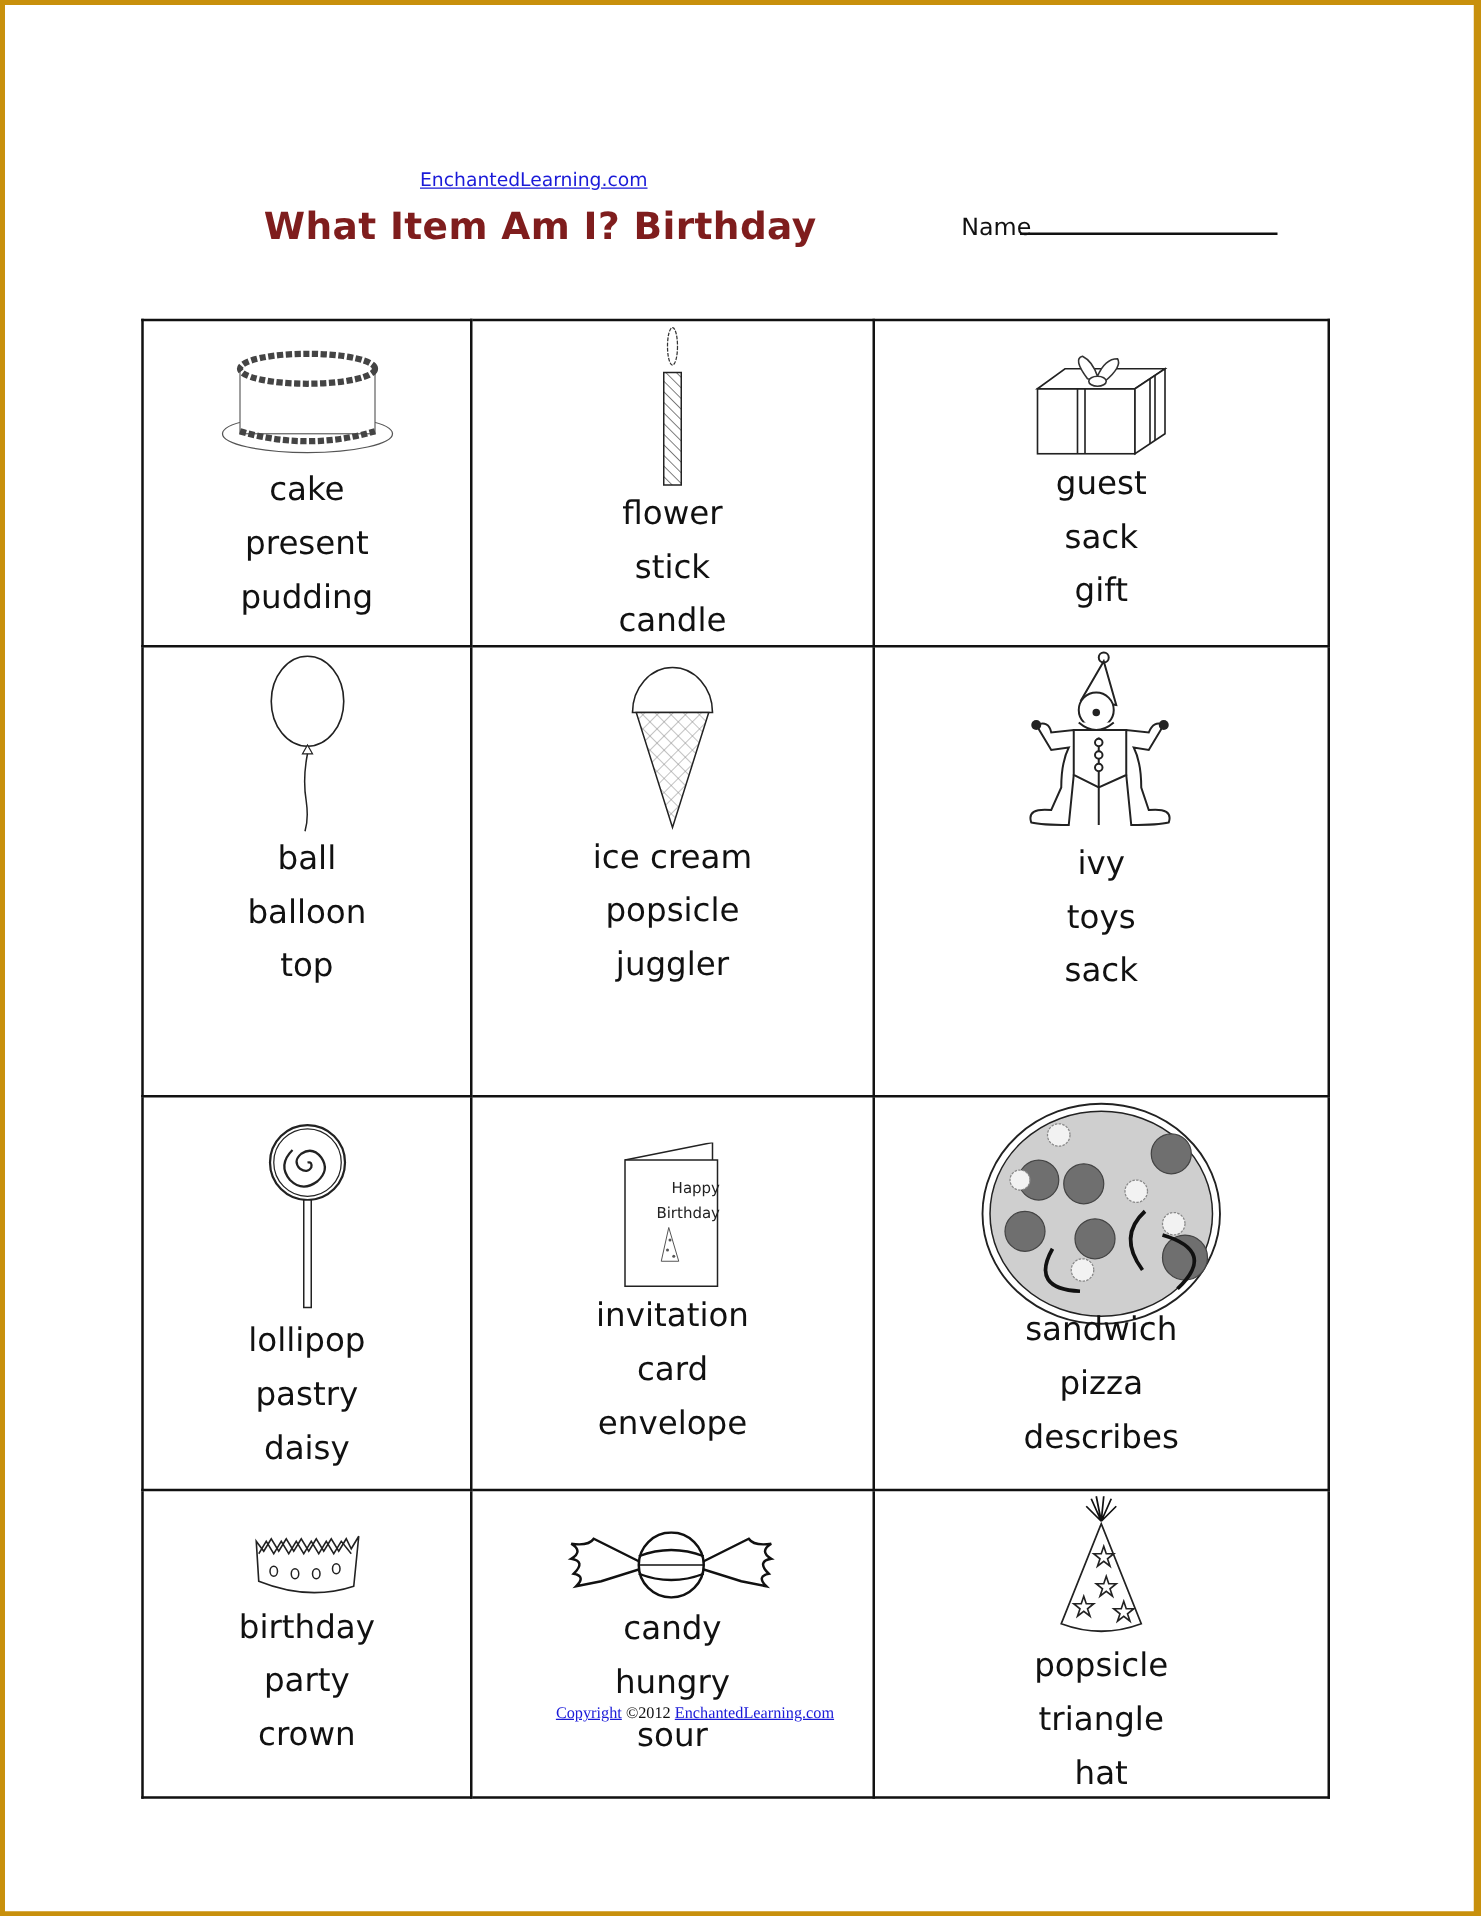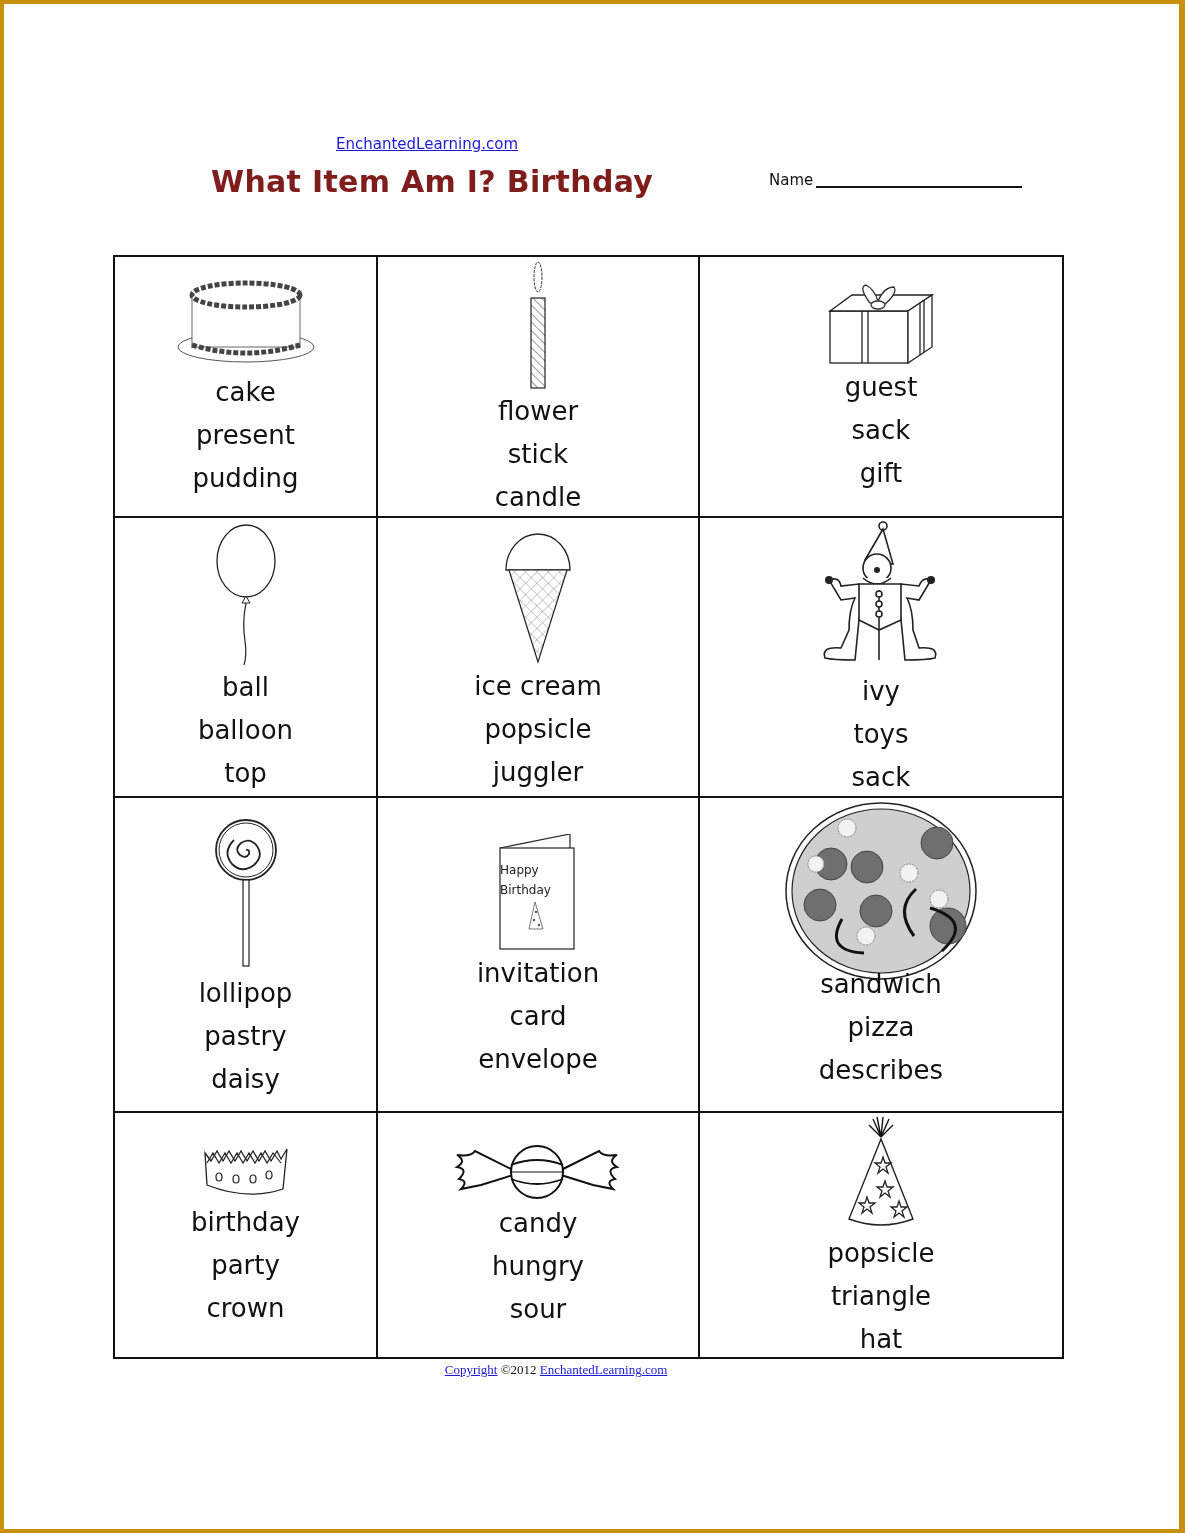--- a/index.html
+++ b/index.html
@@ -1,21 +1,21 @@
 <!DOCTYPE html>
 <html><head>
 <meta charset="utf-8">
 <style>
   html, body { margin:0; padding:0; }
   body { width:1185px; height:1533px; background:#c8900c; position:relative; overflow:hidden; }
   .page { position:absolute; left:4px; top:4px; width:1175px; height:1525px; background:#fff; }
   .site-link { position:absolute; left:332px; top:131px; font-family:"DejaVu Sans", sans-serif; font-size:15px; color:#1a1ad8; text-decoration:underline; }
   .title { position:absolute; left:207px; top:160px; font-family:"DejaVu Sans", sans-serif; font-weight:bold; font-size:30px; color:#7f1d1d; letter-spacing:0.3px; }
   .instructions { position:absolute; left:188px; top:203px; font-family:"DejaVu Sans", sans-serif; font-size:15px; color:#111; }
-  .name-label { position:absolute; left:765px; top:167px; font-family:"DejaVu Sans", sans-serif; font-size:15px; color:#111; }
+  .name-label { position:absolute; left:765px; top:167px; font-family:"DejaVu Sans", sans-serif; font-size:19px; color:#111; }
   .name-line { position:absolute; left:812px; top:182px; width:206px; height:2px; background:#111; }
   .grid { position:absolute; left:113px; top:255px; border-collapse:collapse;padding-left:44px; }
   .grid td { border:2.5px solid #111; padding:0; vertical-align:top; text-align:center; position:relative; }
   .pic { position:absolute; left:0; right:0; display:flex; justify-content:center; }
   .words { position:absolute; left:0; right:0; font-family:"DejaVu Sans", sans-serif; font-size:26px; line-height:43px; color:#111; }
   .words div { white-space:nowrap; }
   .footer { position:absolute; left:0; width:1112px; top:1362px; text-align:center; font-family:"Liberation Serif", serif; font-size:13px; color:#111; }
   .footer a { color:#1a1ad8; text-decoration:underline; }
 </style>
 </head>
@@ -79,21 +79,21 @@
           <ellipse cx="50" cy="22" rx="7" ry="4" fill="#fff" stroke="#333" stroke-width="1.3"></ellipse>
         </svg>
       </div>
       <div class="words" style="top:109px">
         <div>guest</div>
         <div>sack</div>
         <div>gift</div>
       </div>
     </td>
   </tr>
-  <tr style="height:280px">
+  <tr style="height:360px">
     <td>
       <div class="pic" style="top:5px">
         <svg width="70" height="145" viewBox="0 0 70 145">
           <ellipse cx="35" cy="38" rx="29" ry="36" fill="#fff" stroke="#222" stroke-width="1.3"></ellipse>
           <polygon points="31,80 39,80 35,73" fill="#fff" stroke="#222" stroke-width="1"></polygon>
           <path d="M35 80 Q31 100 34 118 Q36 132 33 142" fill="none" stroke="#222" stroke-width="1.2"></path>
         </svg>
       </div>
       <div class="words" style="top:148px">
         <div>ball</div>
@@ -169,21 +169,21 @@
       <div class="pic" style="top:36px">
         <div style="position:relative;width:80px;height:120px;">
           <svg width="80" height="120" viewBox="0 0 80 120" style="position:absolute;left:0;top:0">
             <polyline points="2,14 72,0 72,14" fill="none" stroke="#222" stroke-width="1.2"></polyline>
             <rect x="2" y="14" width="74" height="101" fill="#fff" stroke="#222" stroke-width="1.2"></rect>
             <polygon points="37,68 31,95 45,95" fill="#fff" stroke="#555" stroke-width="0.8"></polygon>
             <circle cx="38" cy="78" r="1.2" fill="#555"></circle>
                 <circle cx="36" cy="86" r="1.2" fill="#555"></circle>
                 <circle cx="41" cy="91" r="1.2" fill="#555"></circle>
           </svg>
-          <div style="position:absolute;left:2px;top:26px;width:76px;text-align:left;font-family:'DejaVu Sans',sans-serif;font-size:12px;line-height:20px;color:#222;">
+          <div style="position:absolute;left:2px;top:26px;width:76px;text-align:right;font-family:'DejaVu Sans',sans-serif;font-size:12px;line-height:20px;color:#222;">
             <div>Happy</div>
             <div>Birthday</div>
           </div>
         </div>
       </div>
       <div class="words" style="top:154px">
         <div>invitation</div>
         <div>card</div>
         <div>envelope</div>
       </div>

